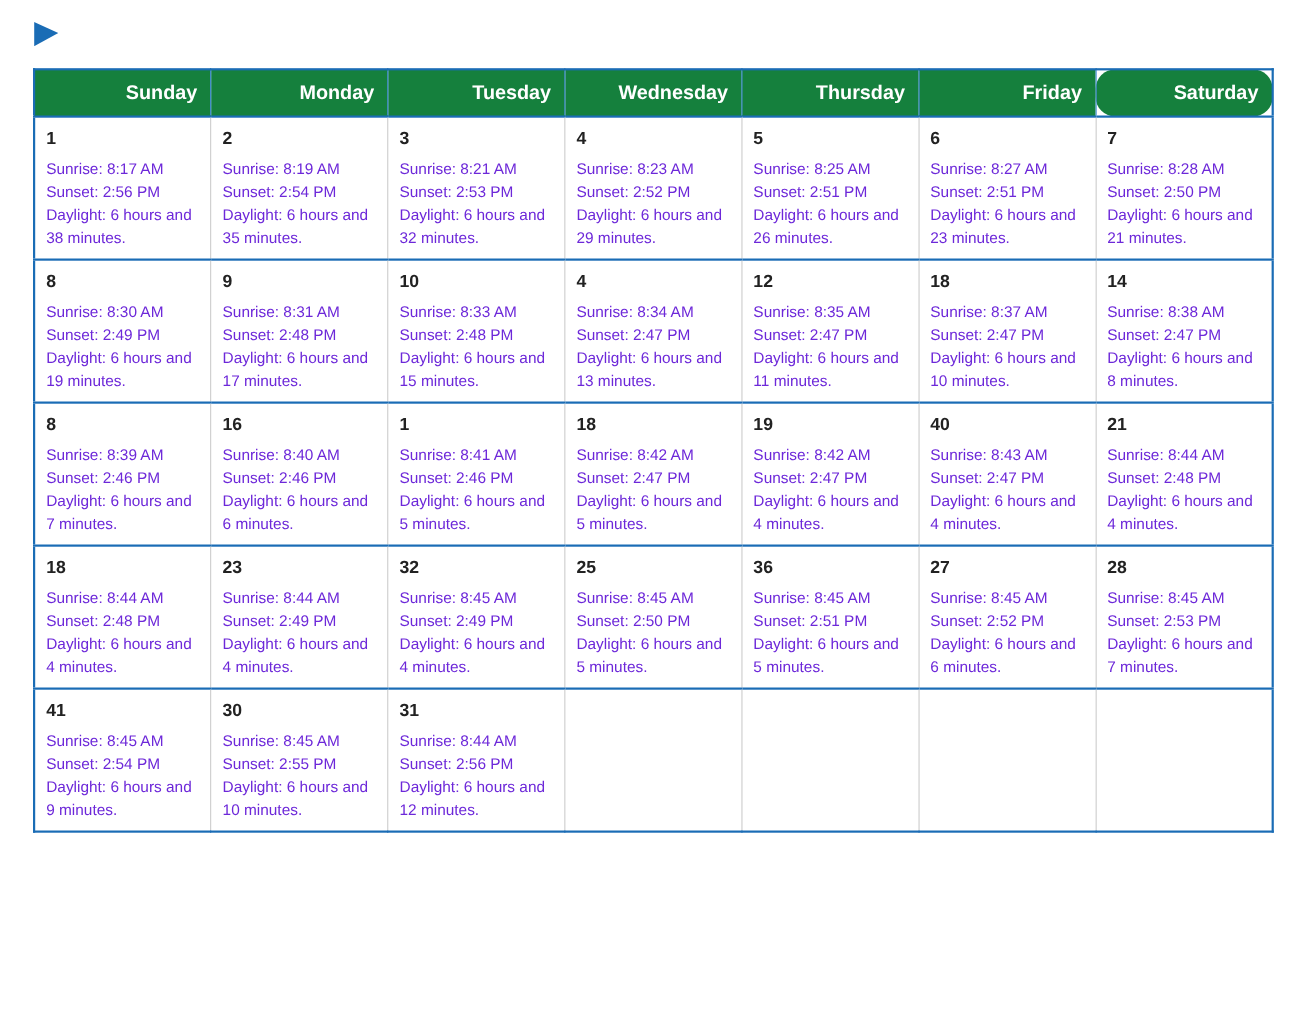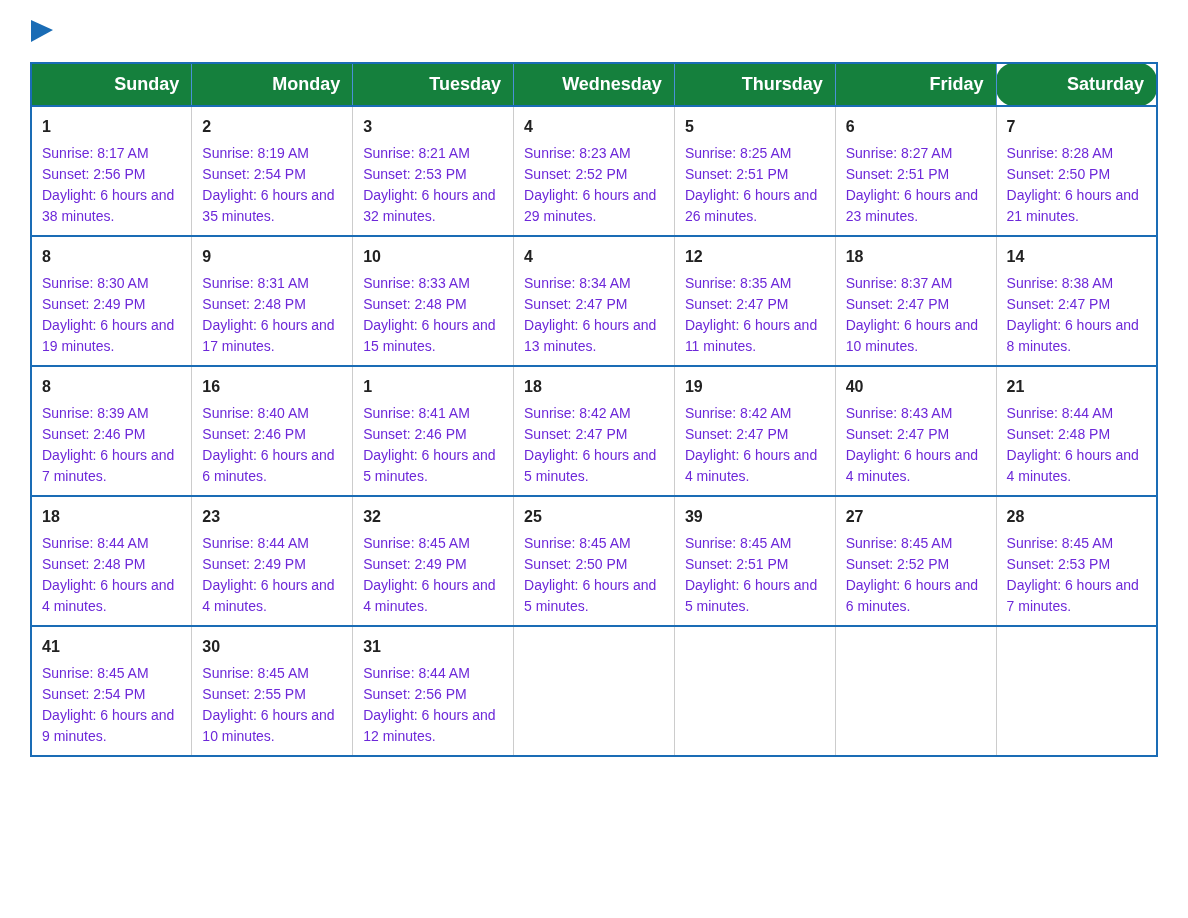--- a/index.html
+++ b/index.html
@@ -223,21 +223,21 @@
       </td>
         <td>
         <span class="day-number">32</span>
         <span class="day-info">Sunrise: 8:45 AM<br>Sunset: 2:49 PM<br>Daylight: 6 hours and 4 minutes.</span>
       </td>
         <td>
         <span class="day-number">25</span>
         <span class="day-info">Sunrise: 8:45 AM<br>Sunset: 2:50 PM<br>Daylight: 6 hours and 5 minutes.</span>
       </td>
         <td>
-        <span class="day-number">39</span>
+        <span class="day-number">36</span>
         <span class="day-info">Sunrise: 8:45 AM<br>Sunset: 2:51 PM<br>Daylight: 6 hours and 5 minutes.</span>
       </td>
         <td>
         <span class="day-number">27</span>
         <span class="day-info">Sunrise: 8:45 AM<br>Sunset: 2:52 PM<br>Daylight: 6 hours and 6 minutes.</span>
       </td>
         <td>
         <span class="day-number">28</span>
         <span class="day-info">Sunrise: 8:45 AM<br>Sunset: 2:53 PM<br>Daylight: 6 hours and 7 minutes.</span>
       </td>

